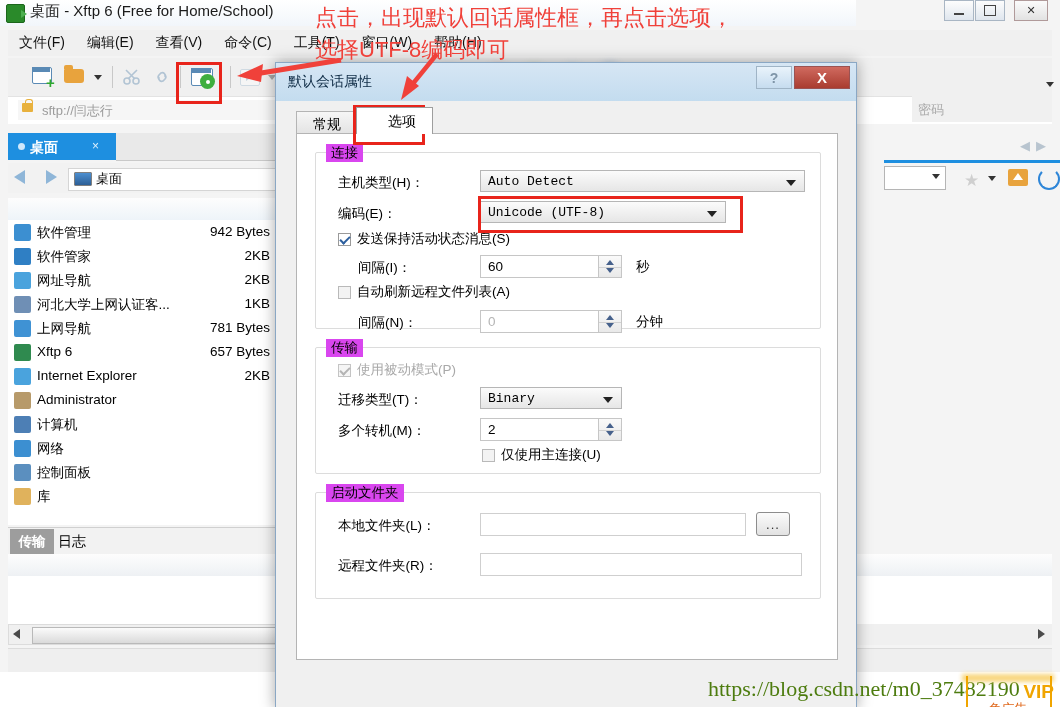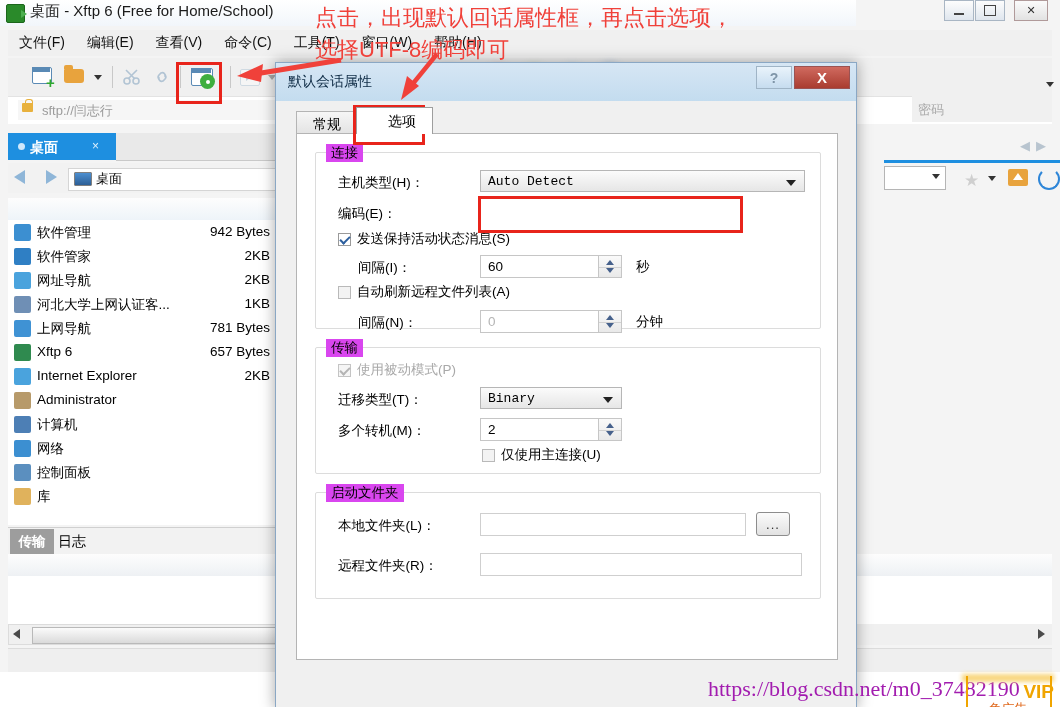--- a/index.html
+++ b/index.html
@@ -190,21 +190,21 @@
   .redbox{position:absolute;border:3px solid #e8241b;box-sizing:border-box;}
   #rb-toolbar{left:176px;top:62px;width:46px;height:42px;}
   #rb-tab{left:353px;top:105px;width:72px;height:40px;}
   #rb-encoding{left:478px;top:196px;width:265px;height:37px;}
   .redtext{position:absolute;color:#f0413a;font-size:22px;white-space:nowrap;}
   #ann-1{left:315px;top:3px;}
   #ann-2{left:315px;top:35px;}
   #arrow-1{position:absolute;left:225px;top:58px;width:118px;height:26px;}
   #arrow-2{position:absolute;left:385px;top:52px;width:60px;height:50px;}
 
-  #watermark{position:absolute;left:708px;top:676px;font-size:22px;color:#a21caf;white-space:nowrap;
+  #watermark{position:absolute;left:708px;top:676px;font-size:22px;color:#4d7c0f;white-space:nowrap;
     font-family:"Liberation Serif",serif;}
   #vip-badge{position:absolute;left:962px;top:676px;width:92px;height:31px;}
   #vip-text{position:absolute;left:0;top:5px;width:92px;text-align:right;font-size:19px;font-weight:bold;color:#f0a500;}
   #vip-sub{position:absolute;left:0;top:24px;width:92px;text-align:center;font-size:13px;color:#e06a1e;}
   #vip-bar{position:absolute;left:0;top:-2px;width:92px;height:8px;background:#f7d06a;opacity:.85;filter:blur(2px);}
   .vip-line{position:absolute;top:0;width:2px;height:31px;background:#f0a500;}
 
   
   .blob{position:absolute;border-radius:50%;filter:blur(4px);opacity:.55;}
 </style>
@@ -422,20 +422,24 @@
       <div class="group" style="left:18px;top:18px;width:504px;height:175px;">
         <div class="group-title">连接</div>
 
         <div class="lbl" style="left:22px;top:21px;">主机类型(H)：</div>
         <div class="combo" style="left:164px;top:17px;width:325px;">
           <span class="val">Auto Detect</span>
           <span class="arw"></span>
         </div>
 
         <div class="lbl" style="left:22px;top:52px;">编码(E)：</div>
+        <div class="combo" style="left:164px;top:48px;width:246px;">
+          <span class="val">Unicode (UTF-8)</span>
+          <span class="arw"></span>
+        </div>
 
         <div class="chk on" style="left:22px;top:80px;"></div>
         <div class="lbl" style="left:41px;top:77px;">发送保持活动状态消息(S)</div>
 
         <div class="lbl" style="left:42px;top:106px;">间隔(I)：</div>
         <div class="spin" style="left:164px;top:102px;width:142px;">
           <span class="val">60</span>
           <span class="btns">
               <span class="up"></span>
               <span class="mid"></span>

